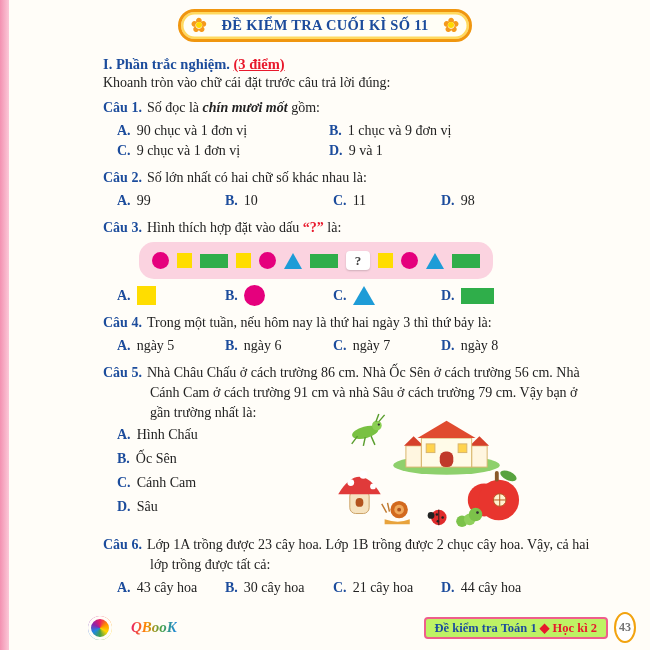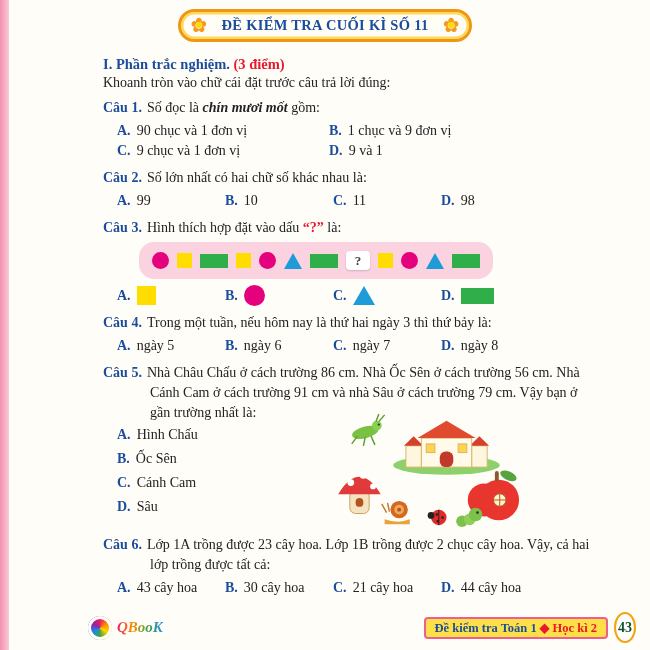--- a/index.html
+++ b/index.html
@@ -29,21 +29,21 @@
   .flower.fl-left { left: 9px; }
   .flower.fl-right { right: 9px; }
   .flower::after {
     content: ""; position: absolute; width: 6px; height: 6px; background: #ffd900;
     border-radius: 50%; left: 50%; top: 50%; transform: translate(-50%, -55%);
   }
 
   
   .content { padding: 10px 50px 0 103px; }
   .blue { color: #1c4c9c; font-weight: bold; text-align: right; }
-  .red { color: #e8192c; font-weight: bold; }
+  .red { color: #e8192c; font-weight: bold; text-decoration: underline; }
   .section-heading { margin: 4px 0 2px; font-size: 14.5px; }
   .instruction { margin: 2px 0 7px; }
 
   .question { margin-bottom: 2px; }
   .q-head { line-height: 20px; padding-left: 47px; text-indent: -47px; }
   .q-label { color: #1c4c9c; font-weight: bold; margin-right: 5px; }
   .q-em { font-weight: bold; font-style: italic; }
   .qmark { color: #e8192c; font-weight: bold; }
 
   .opts { display: flex; padding-left: 14px; margin: 3px 0 7px; line-height: 20px; }
@@ -79,41 +79,41 @@
   .q5-row { display: flex; padding-left: 14px; }
   .q5-opts { width: 190px; }
   .q5-opts .opt { line-height: 24px; }
   .q5-art { margin: -12px 0 0 18px; flex: 0 0 auto; }
 
   
   .footer {
     position: absolute; left: 88px; right: 14px; bottom: 7px;
     display: flex; align-items: center; justify-content: space-between;
   }
-  .logo { display: flex; align-items: center; gap: 5px; }
+  .logo { display: flex; align-items: center; gap: 19px; }
   .logo-pinwheel {
     width: 24px; height: 24px; border-radius: 50%;
     background: conic-gradient(#e91e63, #ff8f00, #ffd600, #43a047, #1e88e5, #8e24aa, #e91e63);
     box-shadow: inset 0 0 0 3px #fffdf8;
   }
   .logo-text {
     font-weight: bold; font-style: italic; font-size: 15px;
     background: linear-gradient(90deg, #e91e63, #ff8f00, #43a047, #1e88e5);
     -webkit-background-clip: text; background-clip: text; color: transparent;
   }
   .pagetag { display: flex; align-items: center; }
   .pagetag-box {
-    border: 2px solid #ef5e8c; background: #fde047; border-radius: 4px;
+    border: 2px solid #ef5e8c; background: #bef264; border-radius: 4px;
     padding: 1px 9px; font-weight: bold; font-size: 12.5px; white-space: nowrap;
   }
   .pagetag-book { color: #1c4c9c; }
   .pagetag-sep, .pagetag-term { color: #e8192c; }
   .page-circle {
     width: 22px; height: 31px; border-radius: 50%; background: #fff;
-    border: 2px solid #f2a30f; color: #14532d; font-weight: bold; font-size: 14px;
+    border: 2px solid #f2a30f; color: #737373; font-weight: bold; font-size: 12px;
     display: flex; align-items: center; justify-content: center; margin-left: 6px; flex: 0 0 auto;
   }
 </style>
 </head>
 <body>
 
 <div class="page">
   <div class="page-edge"></div>
 
   <div class="banner-wrap">

